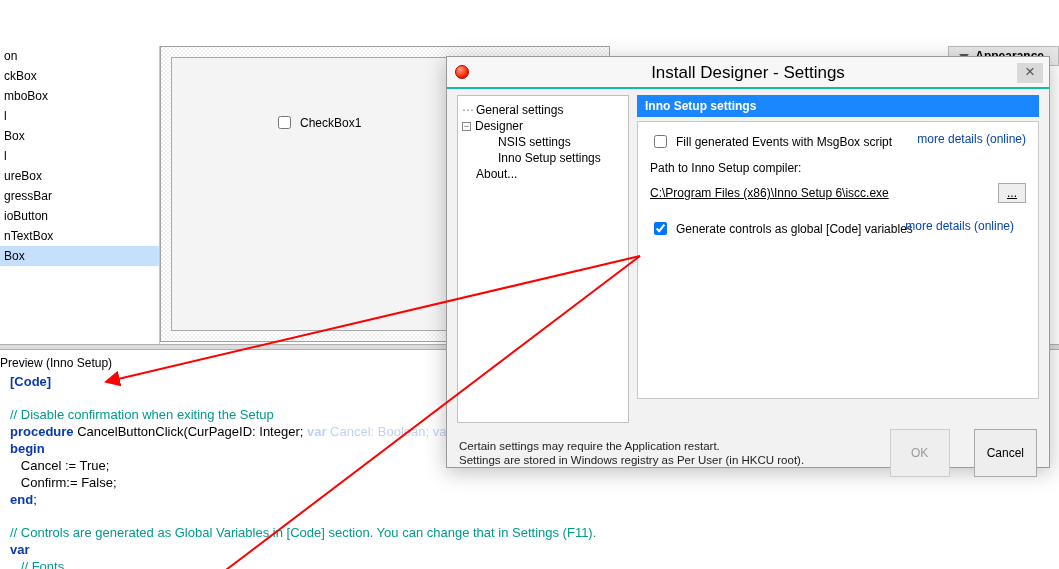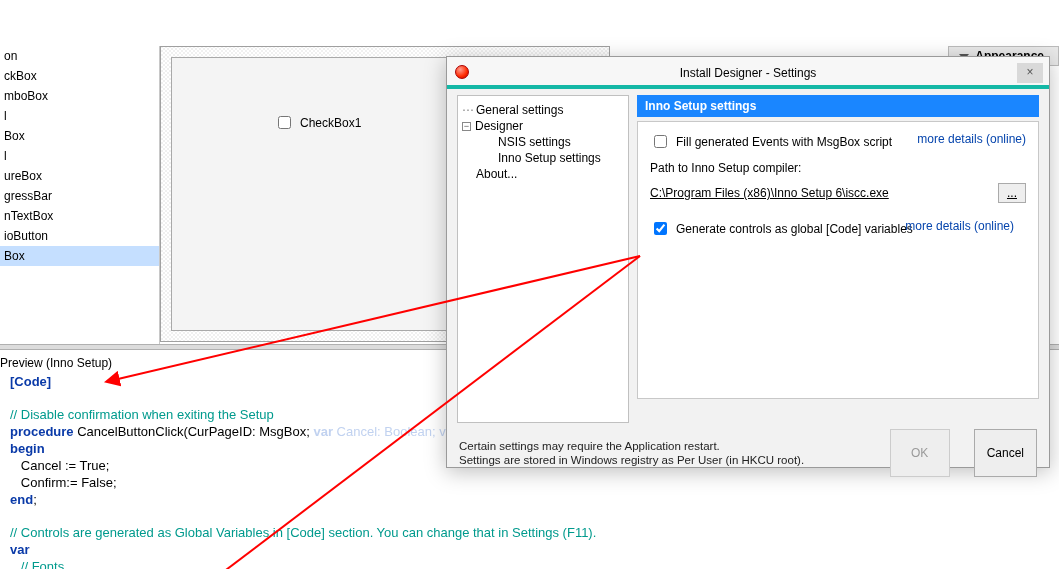--- a/index.html
+++ b/index.html
@@ -28,21 +28,21 @@
   .previewlabel { position:absolute; left:0; top:310px; font-size:12px; color:#000; }
   .codearea { position:absolute; left:0; top:328px; width:1059px; height:241px; background:#fff; font-family:Consolas,"Courier New",monospace; font-size:13px; line-height:16px; white-space:pre; padding-left:10px; }
   .code-collapse { position:absolute; left:0; top:328px; width:10px; height:10px; border:1px solid #888; font-size:9px; line-height:8px; text-align:center; color:#555; cursor:pointer; }
   .kw { color:#0a3aa8; font-weight:bold; }
   .hdr { color:#0a3aa8; font-weight:bold; }
   .cmt { color:#009a8d; }
   .light { color:#c1d2f0; }
 
   
   .dialog { position:absolute; left:446px; top:10px; width:604px; height:412px; background:#f2f2f2; border:1px solid #9a9a9a; box-shadow:0 4px 20px rgba(0,0,0,.25); }
-  .dlg-title { height:32px; line-height:32px; text-align:center; position:relative; background:#f7f7f7; border-bottom:4px solid #14b8a6; font-size:12px; }
+  .dlg-title { height:32px; line-height:32px; text-align:center; position:relative; background:#f7f7f7; border-bottom:2px solid #14b8a6; font-size:17px; }
   .dlg-icon { position:absolute; left:8px; top:8px; width:14px; height:14px; border-radius:50%;
     background: radial-gradient(circle at 35% 30%, #ff9c8f 0%, #ff2a00 60%, #b80000 100%);
     border:1px solid #a00; }
   .dlg-close { position:absolute; right:6px; top:6px; width:26px; height:20px; background:#d9d9d9; color:#555; text-align:center; line-height:18px; cursor:pointer; }
   .dlg-body { display:flex; height:340px; }
   .tree { width:172px; border:1px solid #c0c0c0; background:#fff; margin:6px 0 6px 10px; padding:6px 4px; font-size:12px; }
   .tree .row { display:flex; align-items:center; gap:4px; padding:1px 0; cursor:pointer; }
   .tree .box { width:9px; height:9px; border:1px solid #888; font-size:9px; line-height:7px; text-align:center; color:#555; }
   .tree .dots { color:#888; letter-spacing:-2px; }
   .tree .ind1 { padding-left:14px; }
@@ -76,43 +76,43 @@
 
   <div class="toolbox">
     <div class="item">on</div>
     <div class="item">ckBox</div>
     <div class="item">mboBox</div>
     <div class="item">l</div>
     <div class="item">Box</div>
     <div class="item">l</div>
     <div class="item">ureBox</div>
     <div class="item">gressBar</div>
+    <div class="item">ioButton</div>
     <div class="item">nTextBox</div>
-    <div class="item">ioButton</div>
     <div class="item sel">Box</div>
   </div>
 
   <div class="designer">
     <div class="designer-inner">
       <label class="cb-wrap">
         <input type="checkbox" style="">
         <span>CheckBox1</span>
       </label>
     </div>
   </div>
 
   <div class="midbar"></div>
   <div class="previewlabel">Preview (Inno Setup)</div>
 
   <div class="code-collapse">−</div>
 
   <div class="codearea"><span class="hdr">[Code]</span>
 
 <span class="cmt">// Disable confirmation when exiting the Setup</span>
-<span class="kw">procedure</span><span> CancelButtonClick(CurPageID: MsgBox; </span><span class="kw light">var</span><span class="light"> Cancel: Boolean; var Confirm: Boolean);</span>
+<span class="kw">procedure</span><span> CancelButtonClick(CurPageID: Integer; </span><span class="kw light">var</span><span class="light"> Cancel: Boolean; var Confirm: Boolean);</span>
 <span class="kw">begin</span>
 <span>   Cancel := True;</span>
 <span>   Confirm:= False;</span>
 <span class="kw">end</span><span>;</span>
 
 <span class="cmt">// Controls are generated as Global Variables in [Code] section. You can change that in Settings (F11).</span>
 <span class="kw">var</span>
 <span class="cmt">   // Fonts</span>
 <span class="cmt">   // Pictures</span>
 <span class="cmt">   // Controls</span>

